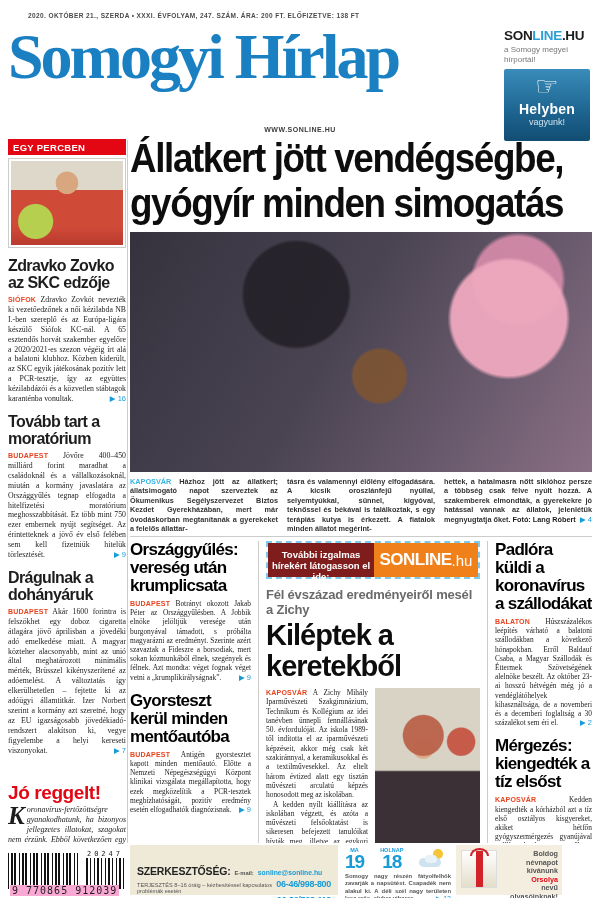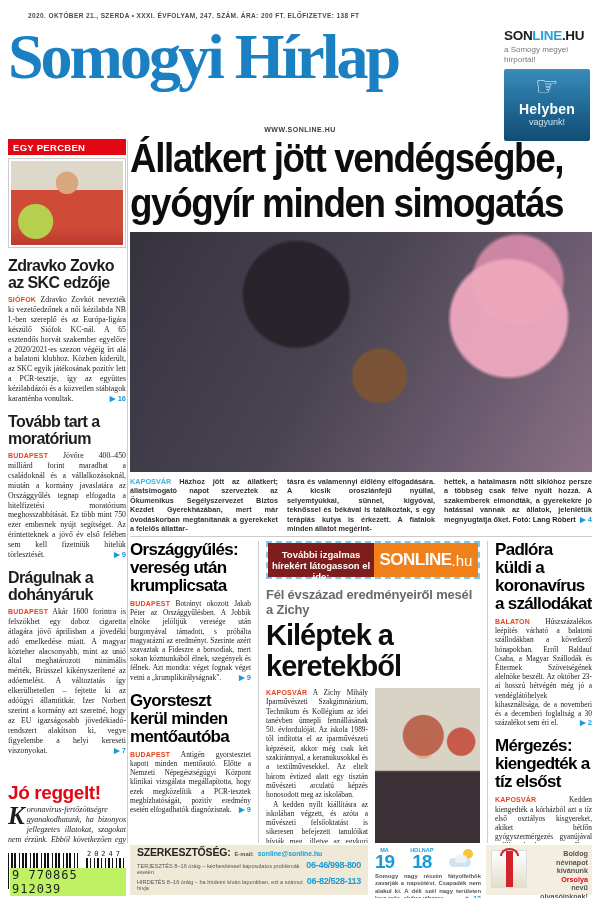--- a/index.html
+++ b/index.html
@@ -47,31 +47,31 @@
       radial-gradient(circle at 50% 26%, #d9a77f 0 13%, rgba(0,0,0,0) 14%),
       radial-gradient(circle at 22% 72%, #b6cf4e 0 16%, rgba(0,0,0,0) 17%),
       linear-gradient(180deg,#ded8cb 0 34%, #d04a38 35% 78%, #b93a2e 100%);
   }
   .rail h3 { font-size:16px; line-height:17px; font-weight:bold; letter-spacing:-.6px; color:#1d1d1d; margin:9px 0 4px; }
   .rail p, .midA p, .colC p, .cstory p {
     font-family:"Liberation Serif", serif; font-size:7.8px; line-height:9.9px;
     text-align:justify; color:#1c1c1c;
   }
   .kicker { color:#e8431f; font-family:"Liberation Sans", sans-serif; font-weight:bold; font-size:7px; letter-spacing:.2px; }
-  .pageref { color:#189cd8; font-family:"Liberation Sans", sans-serif; font-weight:bold; font-size:7.5px; float:right; }
+  .pageref { color:#189cd8; font-family:"Liberation Sans", sans-serif; font-weight:normal; font-size:7.5px; float:right; }
   .gm h3 { color:#e30613; font-size:19px; letter-spacing:-.4px; margin-top:28px; }
   .gm p { font-style:italic; font-size:8px; line-height:10.2px; }
   .gm p::first-letter { float:left; font-size:25px; line-height:21px; padding-right:2px; font-weight:bold; }
   .barcode { position:absolute; left:8px; top:850px; width:118px; height:46px; background:#fff; }
   .barcode .bc-top { position:absolute; right:2px; top:0; font-family:"DejaVu Sans Mono", monospace; font-size:7px; letter-spacing:3px; background:#fff; padding:0 1px; z-index:2; }
   .bars-left { position:absolute; left:0; top:3px; width:70px; height:36px;
     background:repeating-linear-gradient(90deg,#111 0 1px,#fff 1px 3px,#111 3px 5px,#fff 5px 6px,#111 6px 8px,#fff 8px 11px); }
   .bars-right { position:absolute; right:0; top:8px; width:40px; height:31px;
     background:repeating-linear-gradient(90deg,#111 0 2px,#fff 2px 4px,#111 4px 5px,#fff 5px 8px,#111 8px 9px,#fff 9px 11px); }
-  .barcode .bc-bottom { position:absolute; left:2px; bottom:0; font-family:"DejaVu Sans Mono", monospace; font-size:12px; letter-spacing:1px; background:#bef264; padding:0 2px; z-index:2; }
+  .barcode .bc-bottom { position:absolute; left:2px; bottom:0; font-family:"DejaVu Sans Mono", monospace; font-size:10px; letter-spacing:1px; background:#f9a8d4; padding:0 2px; z-index:2; }
   .vdiv { position:absolute; left:127px; top:140px; height:703px; width:1px; background:#ccc; }
   
   .main-photo {
     position:absolute; left:130px; top:232px; width:462px; height:240px;
     background:
       radial-gradient(circle at 82% 36%, rgba(238,168,190,.95) 0 14%, rgba(238,168,190,0) 15%),
       radial-gradient(circle at 84% 20%, rgba(216,140,170,.9) 0 10%, rgba(216,140,170,0) 11%),
       radial-gradient(circle at 54% 60%, rgba(124,84,52,.95) 0 9%, rgba(124,84,52,0) 10%),
       radial-gradient(circle at 36% 26%, rgba(38,34,42,.95) 0 15%, rgba(38,34,42,0) 16%),
       linear-gradient(120deg,#35323e 0%, #4a4452 45%, #6b5b6e 75%, #8a6f84 100%);
@@ -102,21 +102,21 @@
   .expo-photo {
     width:105px; height:158px;
     background:
       radial-gradient(circle at 46% 30%, rgba(186,98,74,.95) 0 16%, rgba(186,98,74,0) 17%),
       radial-gradient(circle at 46% 38%, rgba(222,168,134,.95) 0 9%, rgba(222,168,134,0) 10%),
       radial-gradient(circle at 82% 34%, rgba(196,78,60,.9) 0 10%, rgba(196,78,60,0) 11%),
       linear-gradient(180deg,#d9d3c6 0 52%, #3a3036 53% 100%);
   }
   
   .footer { position:absolute; left:130px; top:845px; width:462px; height:50px; display:flex; }
-  .contact-box { width:238px; background:#efe9d7; padding:1px 7px 3px; }
+  .contact-box { width:208px; background:#efe9d7; padding:20px 7px 3px; }
   .cb-head { display:flex; align-items:baseline; gap:4px; }
   .cb-title { font-size:10.5px; font-weight:bold; letter-spacing:-.2px; color:#222; }
   .cb-email-label { font-size:5.8px; font-weight:bold; color:#555; }
   .cb-email { font-size:6.8px; font-weight:bold; color:#189cd8; }
   .cb-row { display:flex; justify-content:space-between; align-items:baseline; margin-top:1.5px; }
   .cb-label { font-size:5.6px; color:#555; }
   .cb-phone { font-size:9px; font-weight:800; color:#189cd8; letter-spacing:-.3px; white-space:nowrap; margin-left:4px; }
   .weather-box { width:118px; padding:2px 5px 0 7px; position:relative; }
   .wx-top { display:flex; gap:16px; }
   .wx-cell { text-align:center; }

